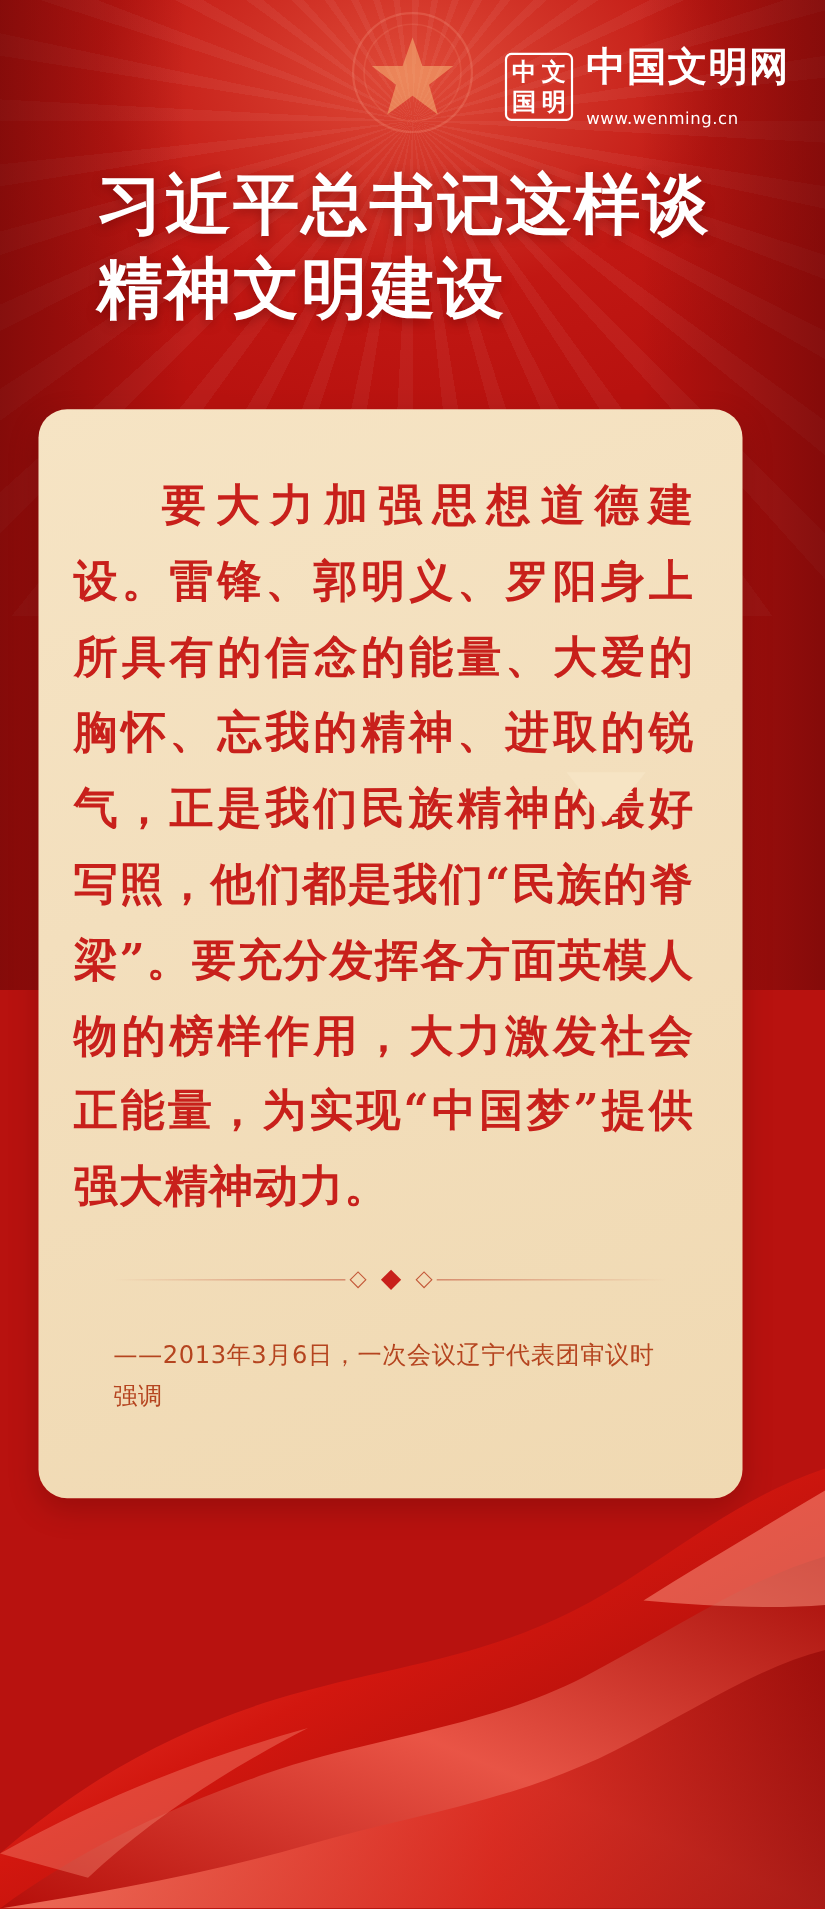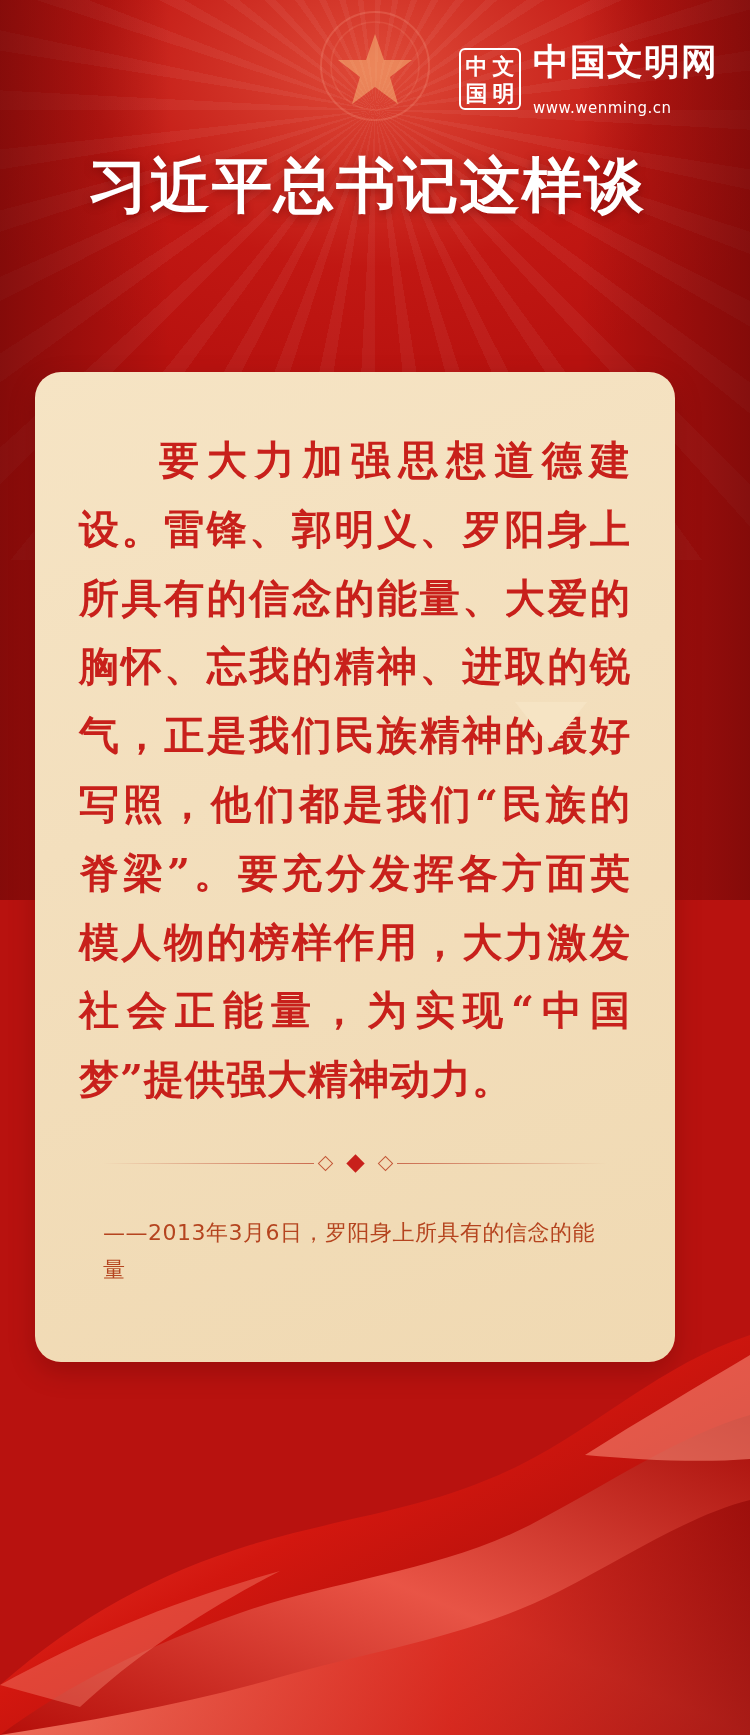--- a/index.html
+++ b/index.html
@@ -136,21 +136,21 @@
   .card {
     position: absolute;
     top: 372px;
     left: 35px;
     width: 640px;
     height: 990px;
     background: linear-gradient(160deg, #f6e4c4 0%, #f3dfbd 40%, #f0d9b2 100%);
     border-radius: 26px;
     box-shadow: 0 10px 26px rgba(80,0,0,0.28);
     box-sizing: border-box;
-    padding: 54px 44px 0 44px;
+    padding: 54px 44px 0 32px;
   }
   .card-tail {
     position: absolute;
     top: 330px;
     left: 480px;
     width: 0;
     height: 0;
     border-left: 36px solid transparent;
     border-right: 36px solid transparent;
     border-top: 0;
@@ -250,37 +250,38 @@
       <span>明</span>
     </div>
     <div class="logo-text">
       <div class="logo-cn">中国文明网</div>
       <div class="logo-url">www.wenming.cn</div>
     </div>
   </div>
 
   <div class="title">
     <span class="title-line">习近平总书记这样谈</span>
+    <span class="title-line">精神文明建设</span>
   </div>
 
   <div class="card">
     <div class="card-tail"></div>
 
     <p class="quote">要大力加强思想道德建设。雷锋、郭明义、罗阳身上所具有的信念的能量、大爱的胸怀、忘我的精神、进取的锐气，正是我们民族精神的最好写照，他们都是我们“民族的脊梁”。要充分发挥各方面英模人物的榜样作用，大力激发社会正能量，为实现“中国梦”提供强大精神动力。</p>
 
     <div class="divider">
       <div class="line"></div>
       <div class="gem small"></div>
       <div class="gem"></div>
       <div class="gem small"></div>
       <div class="line right"></div>
     </div>
 
     <div class="source">
-      <div>——2013年3月6日，罗阳身上所具有的信念的能量</div>
+      <div>——2013年3月6日，一次会议辽宁代表团审议时强调</div>
     </div>
   </div>
 
   <div class="ribbon-wrap">
     <svg width="750" height="520" viewBox="0 0 750 520">
       <defs>
         <linearGradient id="rg1" x1="0" y1="0" x2="1" y2="1">
           <stop offset="0%" stop-color="#ff5a47"></stop>
           <stop offset="45%" stop-color="#d3170f"></stop>
           <stop offset="100%" stop-color="#8e0705"></stop>

